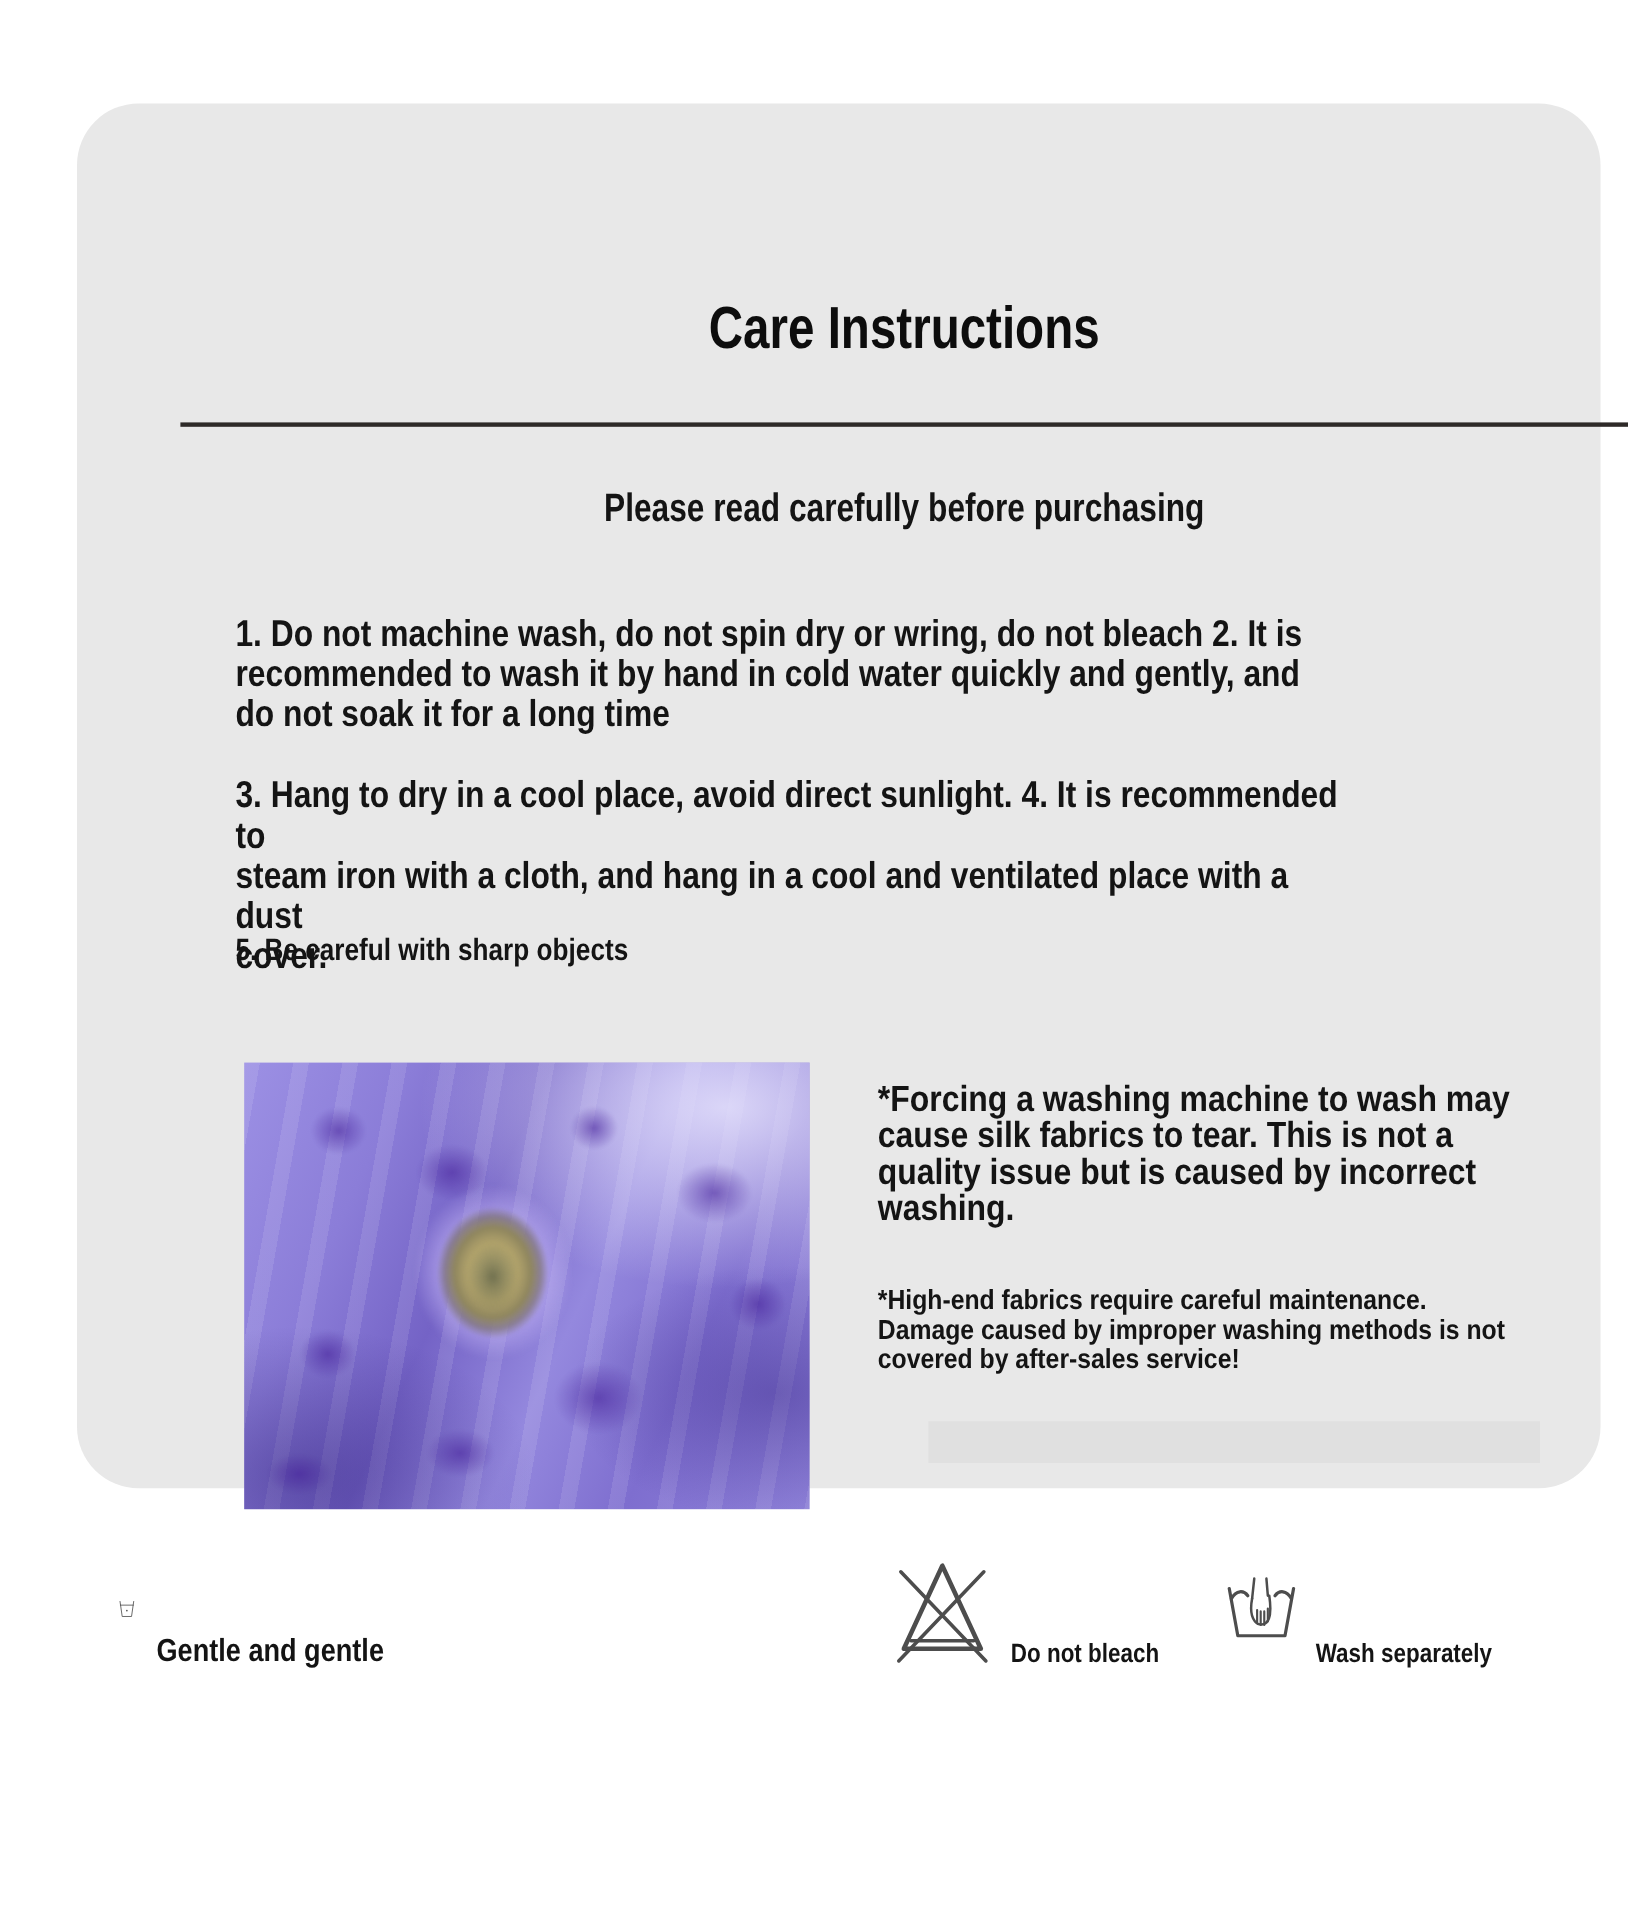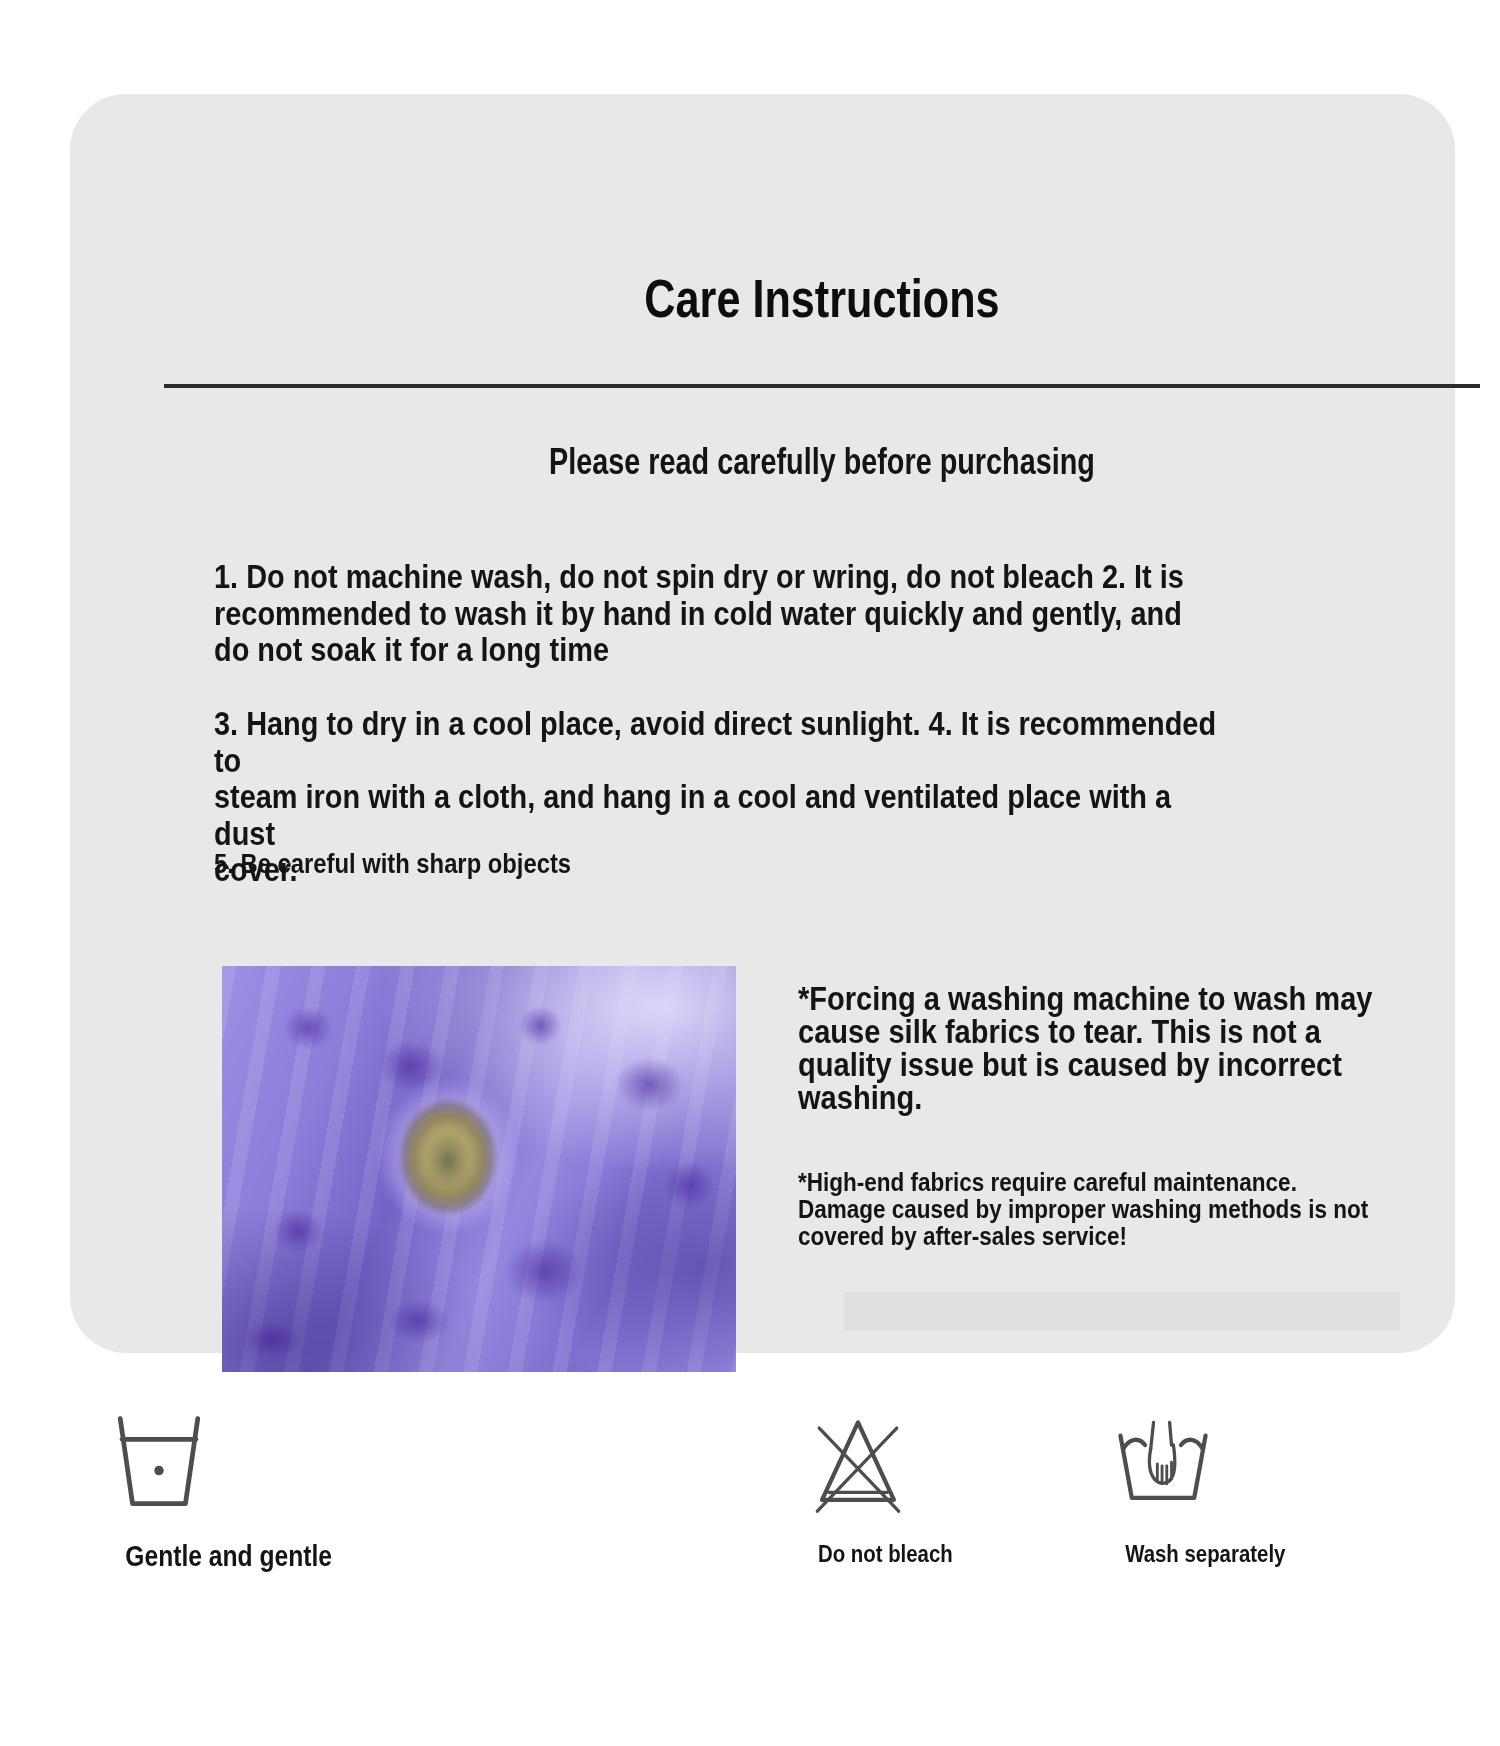--- a/index.html
+++ b/index.html
@@ -45,21 +45,21 @@
   .warn1{position:absolute;left:728px;top:888px;width:680px;margin:0;font-size:33px;
          line-height:33px;font-weight:700;white-space:pre-line;
          transform:scaleX(.88);transform-origin:0 50%;}
   .warn2{position:absolute;left:728px;top:1075px;width:700px;margin:0;font-size:25px;
          line-height:27px;font-weight:700;white-space:pre-line;
          transform:scaleX(.90);transform-origin:0 50%;}
   .band{position:absolute;left:774px;top:1198px;width:556px;height:38px;background:#e0e0e0;}
 
   
   .icon-col{position:absolute;top:1408px;width:260px;margin:0;display:flex;
-            flex-direction:column;align-items:flex-start;}
+            align-items:flex-end;}
   .icon-col svg{width:104px;height:110px;display:block;}
   .c1{left:107px}.c2{left:354px}.c3{left:602px}.c4{left:806px}.c5{left:1111px}
   .icon-label{margin-top:22px;font-weight:700;color:#141414;transform:scaleX(.85);white-space:nowrap;}
   .lbl-lg{font-size:29px}
   .lbl-sm{font-size:24px}
   .muted{color:#6f6f6f}
   .stroke{fill:none;stroke:#4d4d4d;stroke-width:5;stroke-linecap:round;stroke-linejoin:round;}
   .stroke-thin{fill:none;stroke:#4d4d4d;stroke-width:3.5;stroke-linecap:round;stroke-linejoin:round;}
 </style>
 </head>

